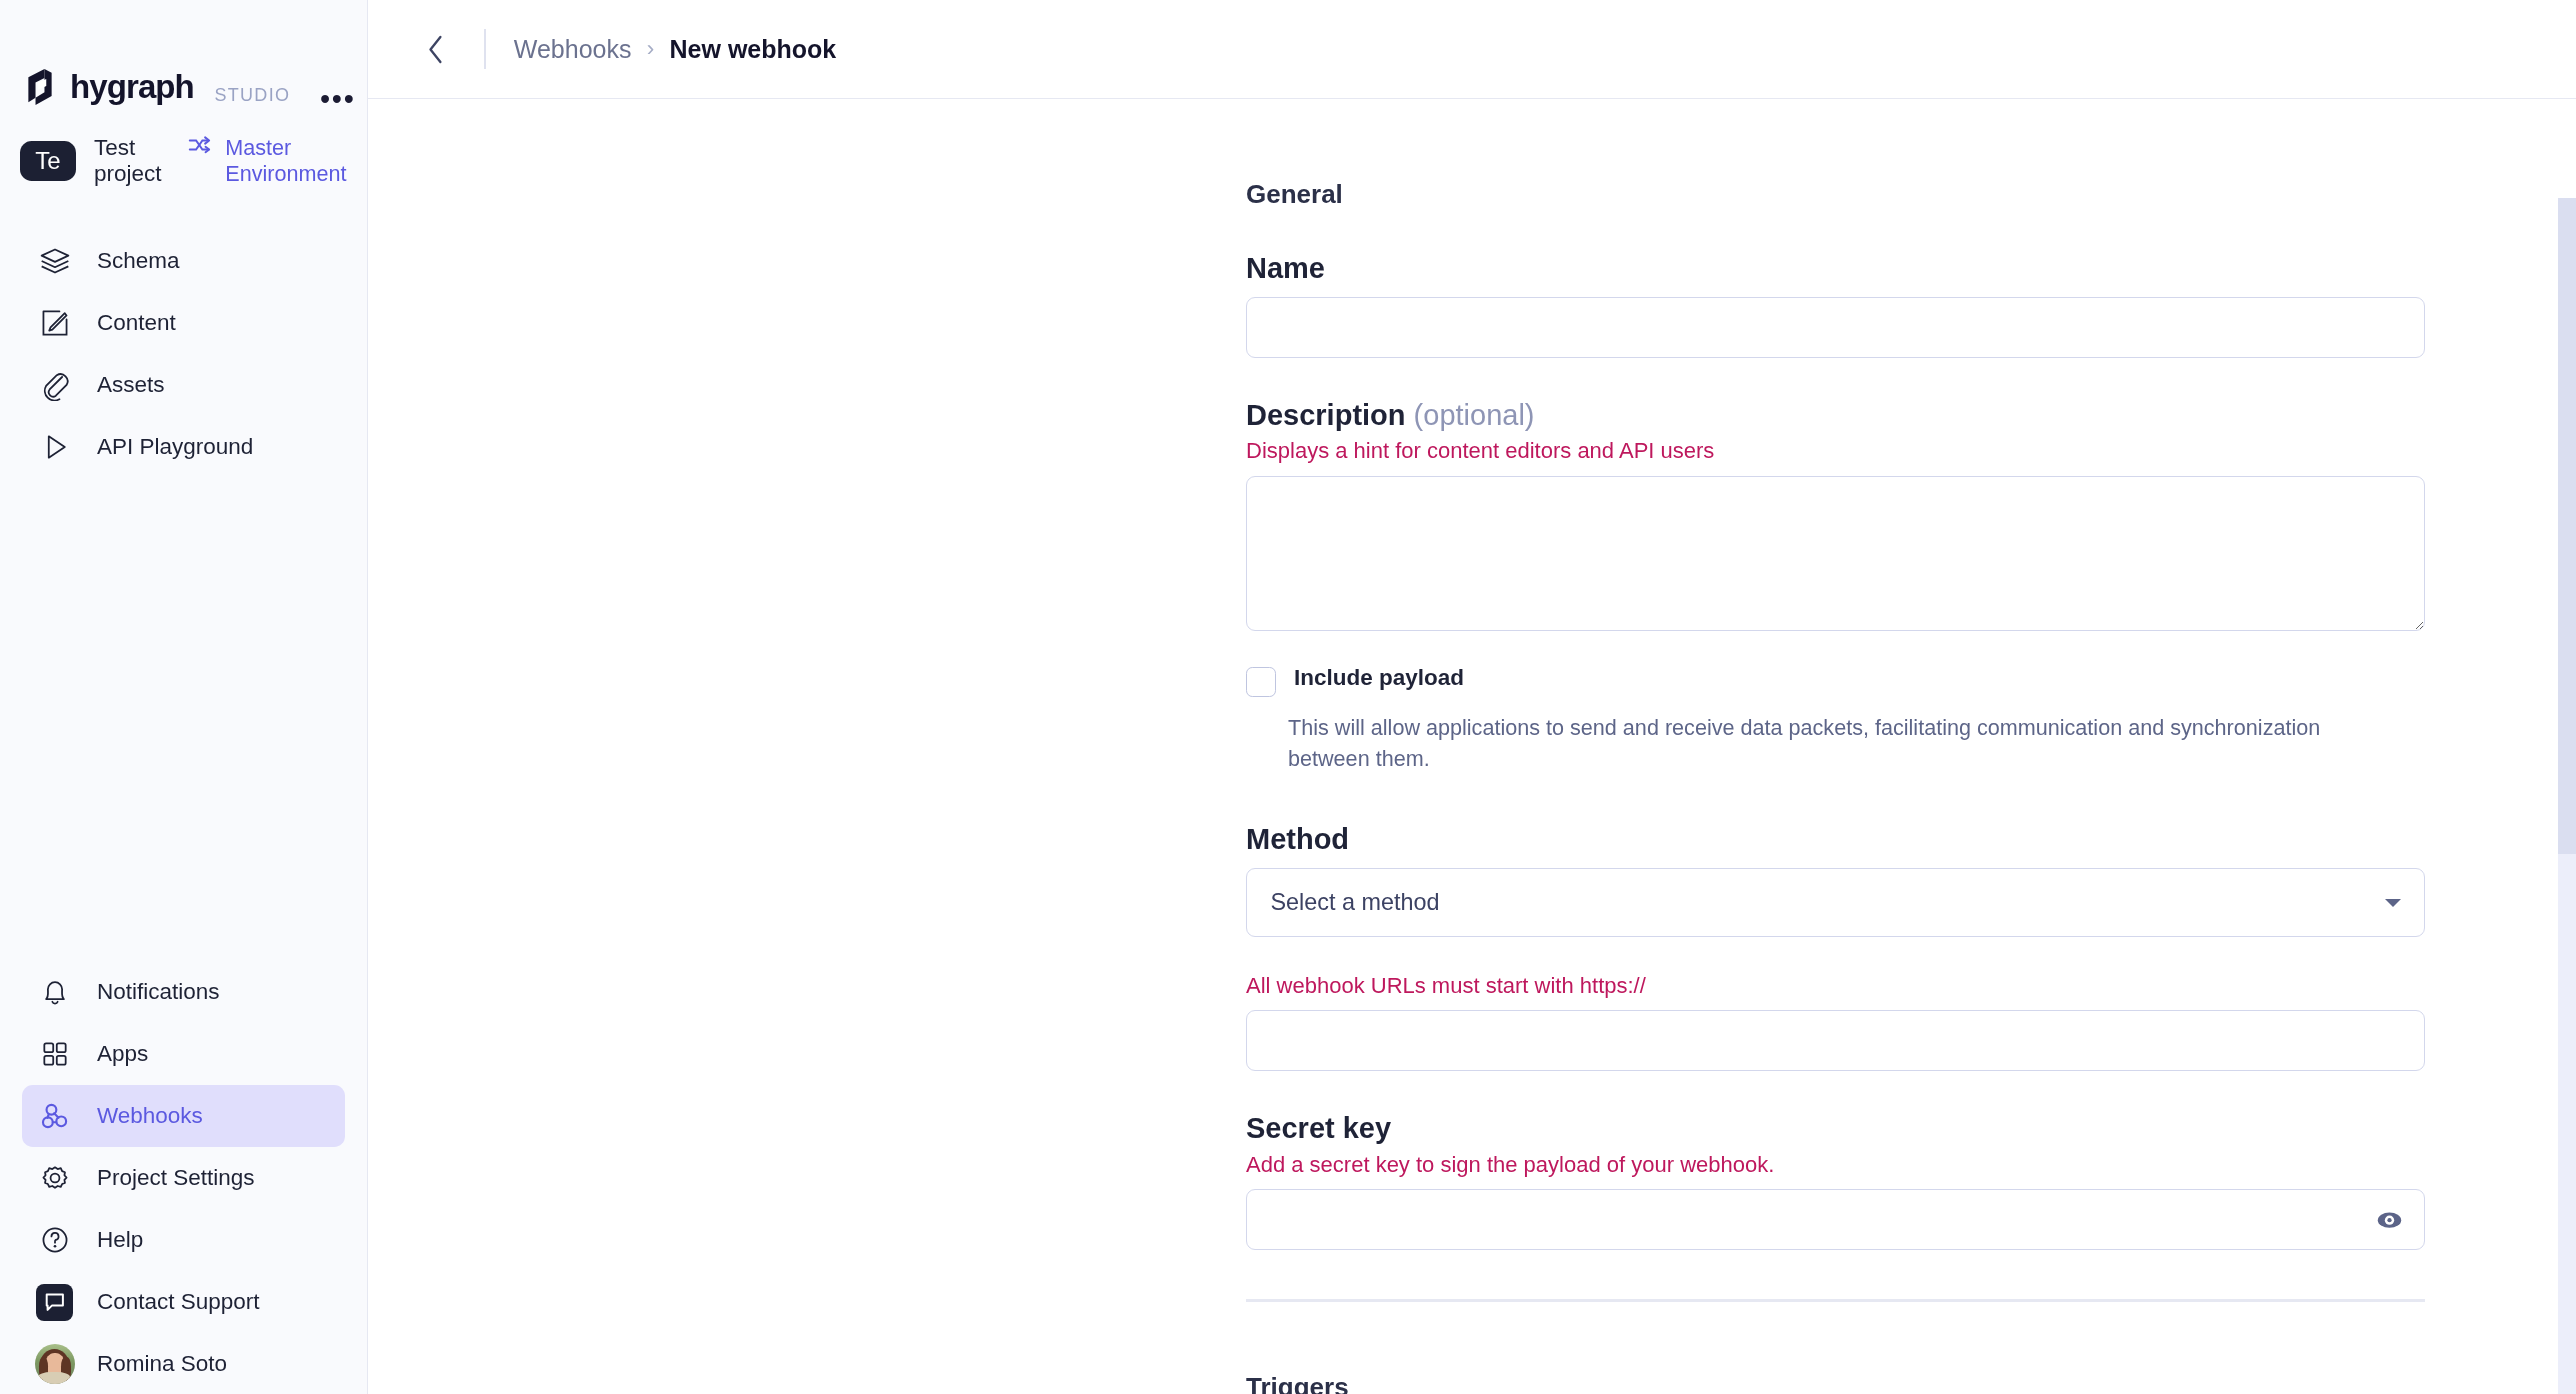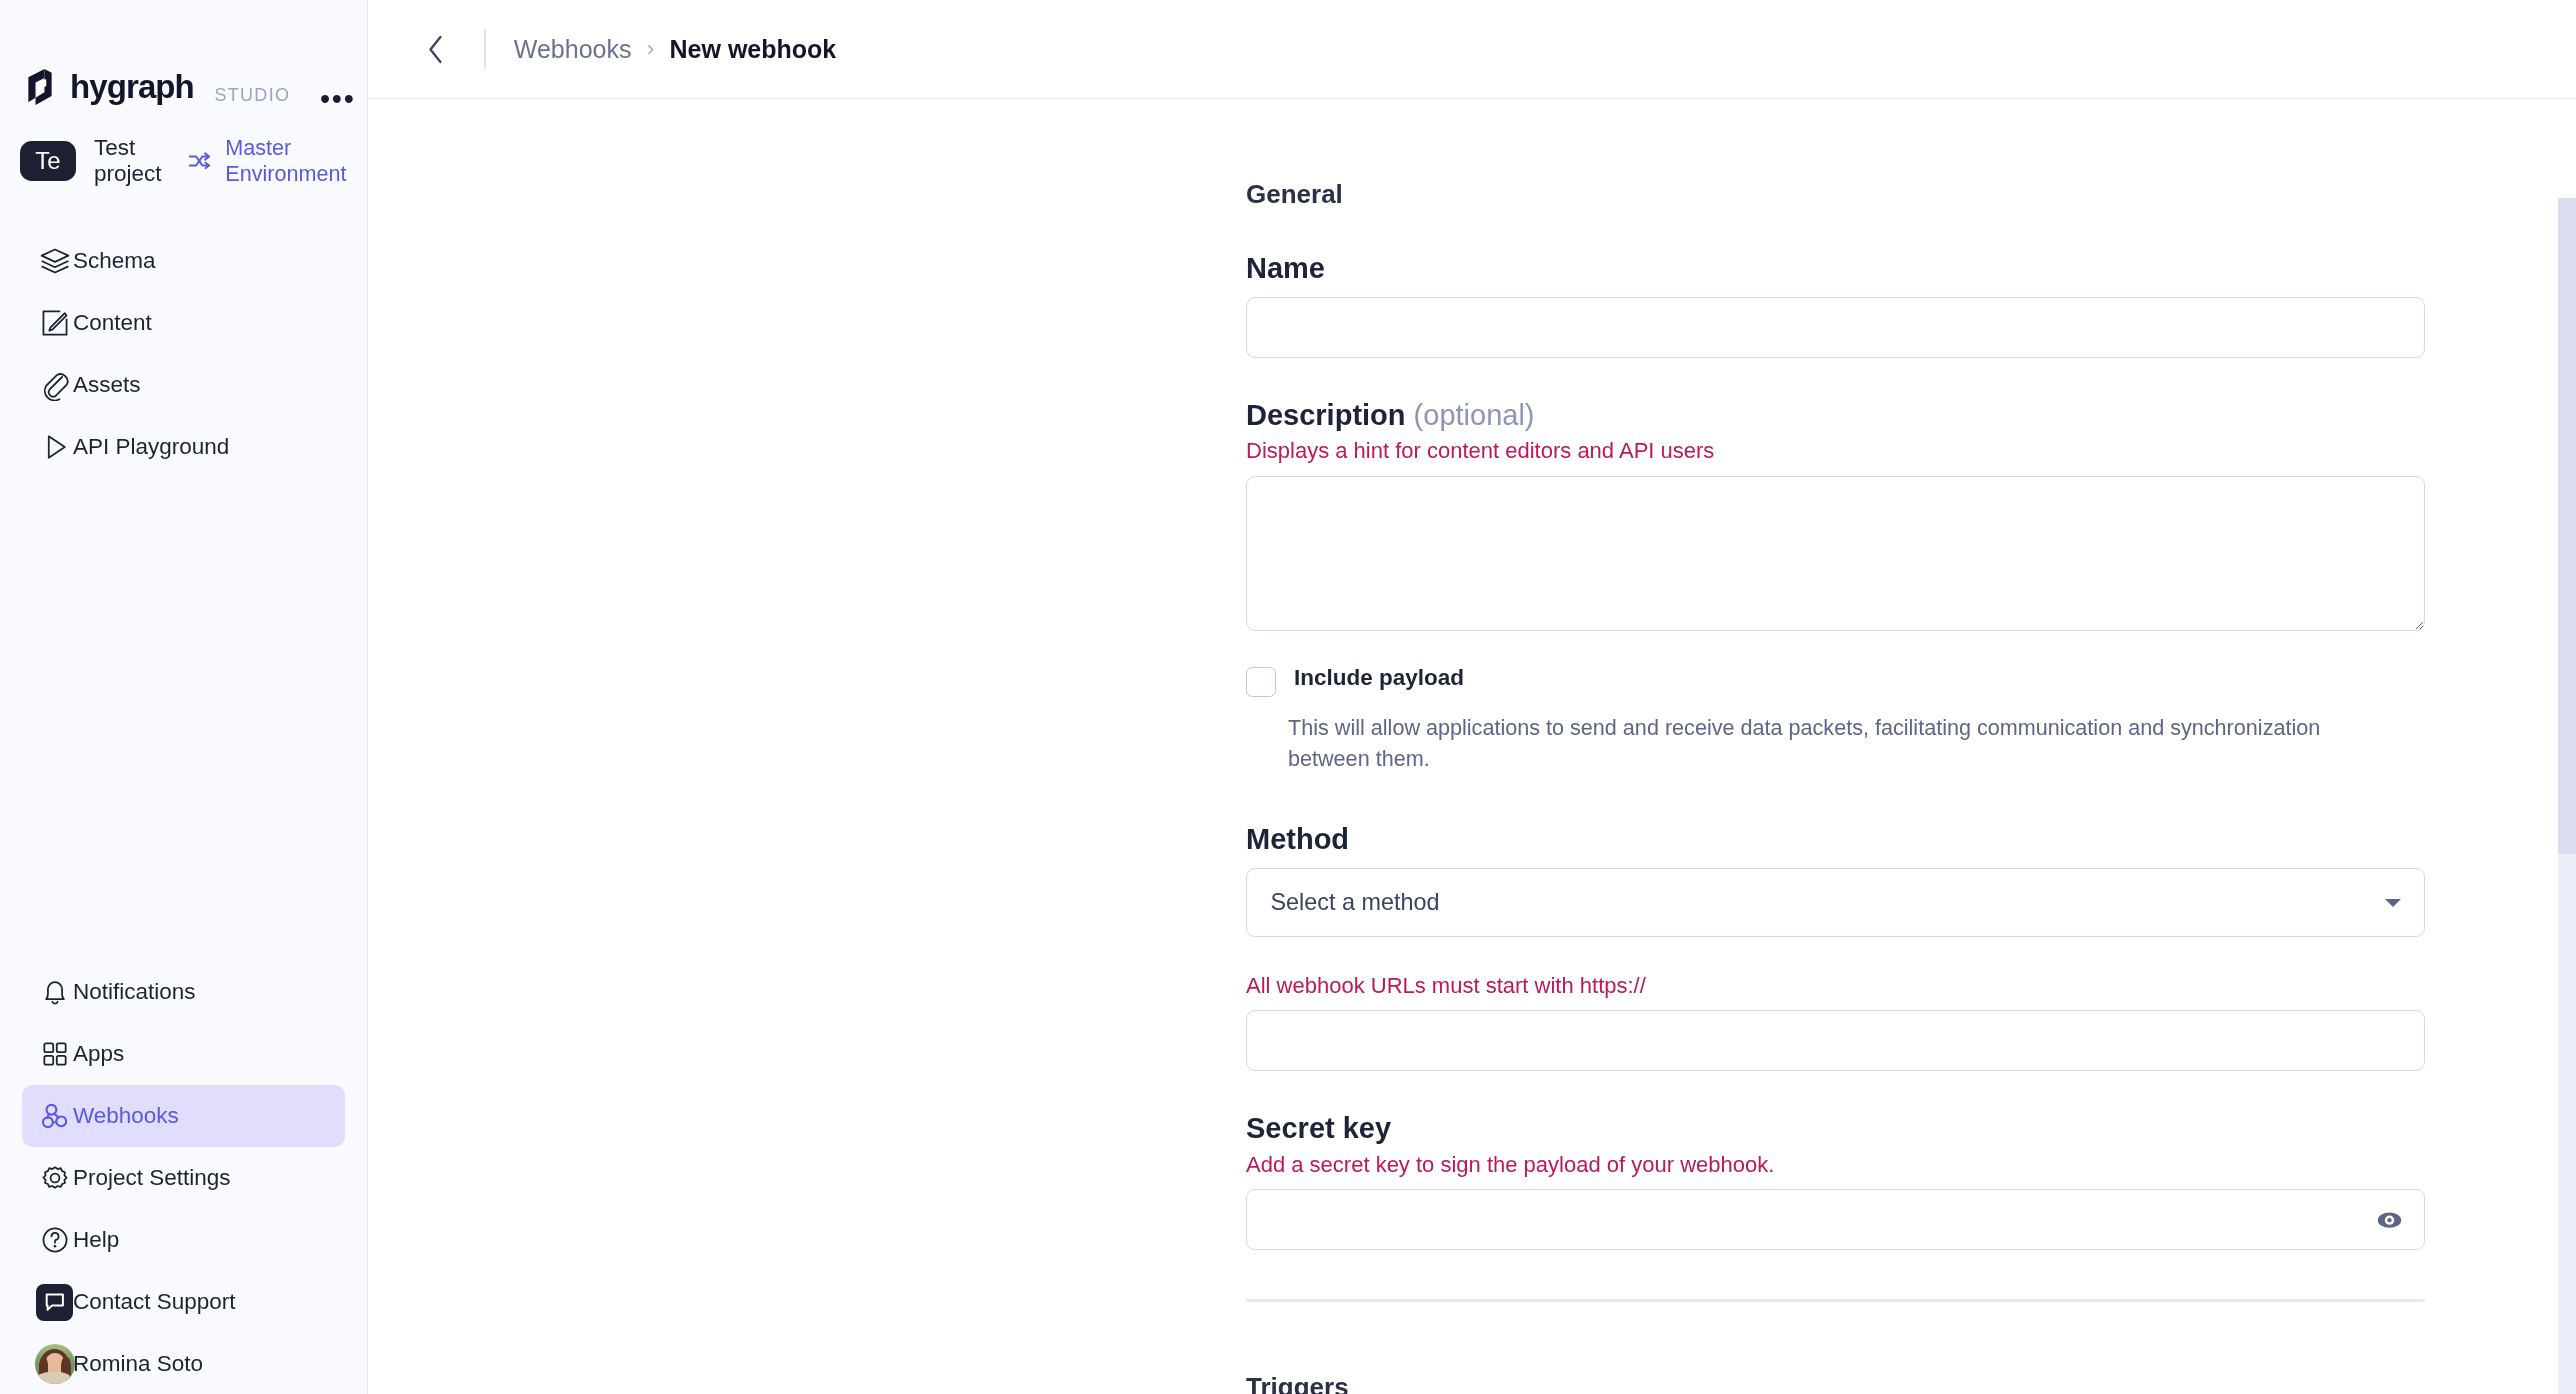--- a/index.html
+++ b/index.html
@@ -43,27 +43,27 @@
     padding: 10.8px 0 0 20px; height: 99px;
   }
   .project-avatar {
     width: 56px; height: 40px; border-radius: 11.7px;
     background: #1c2033; color: #ffffff;
     display: flex; align-items: center; justify-content: center;
     font-size: 24px; flex: 0 0 56px;
   }
   .project-meta { display: flex; flex-direction: row; gap: 4.5px; }
   .project-name { font-size: 22.5px; color: #1e2235; font-weight: 400; }
-  .project-env { display: flex; align-items: center; gap: 14px; }
+  .project-env { display: flex; gap: 14px; }
   .project-env-label { font-size: 21.6px; color: #5b59e0; }
 
   .nav { margin-top: 25px; display: flex; flex-direction: column; }
   .nav-bottom { margin-top: auto; display: flex; flex-direction: column; }
   .nav-item {
-    display: flex; align-items: center; 
+    display: flex; align-items: center; gap: 24px;
     height: 62px; margin: 0 21.6px; padding-left: 15.3px;
     border-radius: 10.8px; cursor: pointer;
   }
   .nav-item .nav-label { font-size: 22.5px; color: #1e2235; }
   .nav-icon { width: 36px; height: 36px; flex: 0 0 36px; display:flex; align-items:center; justify-content:center; }
   .nav-item.active { background: #e0defc; }
   .nav-item.active .nav-label { color: #5b59e0; }
 
   .support-icon-box {
     width: 37px; height: 37px; border-radius: 8px; background: #1c2033;

